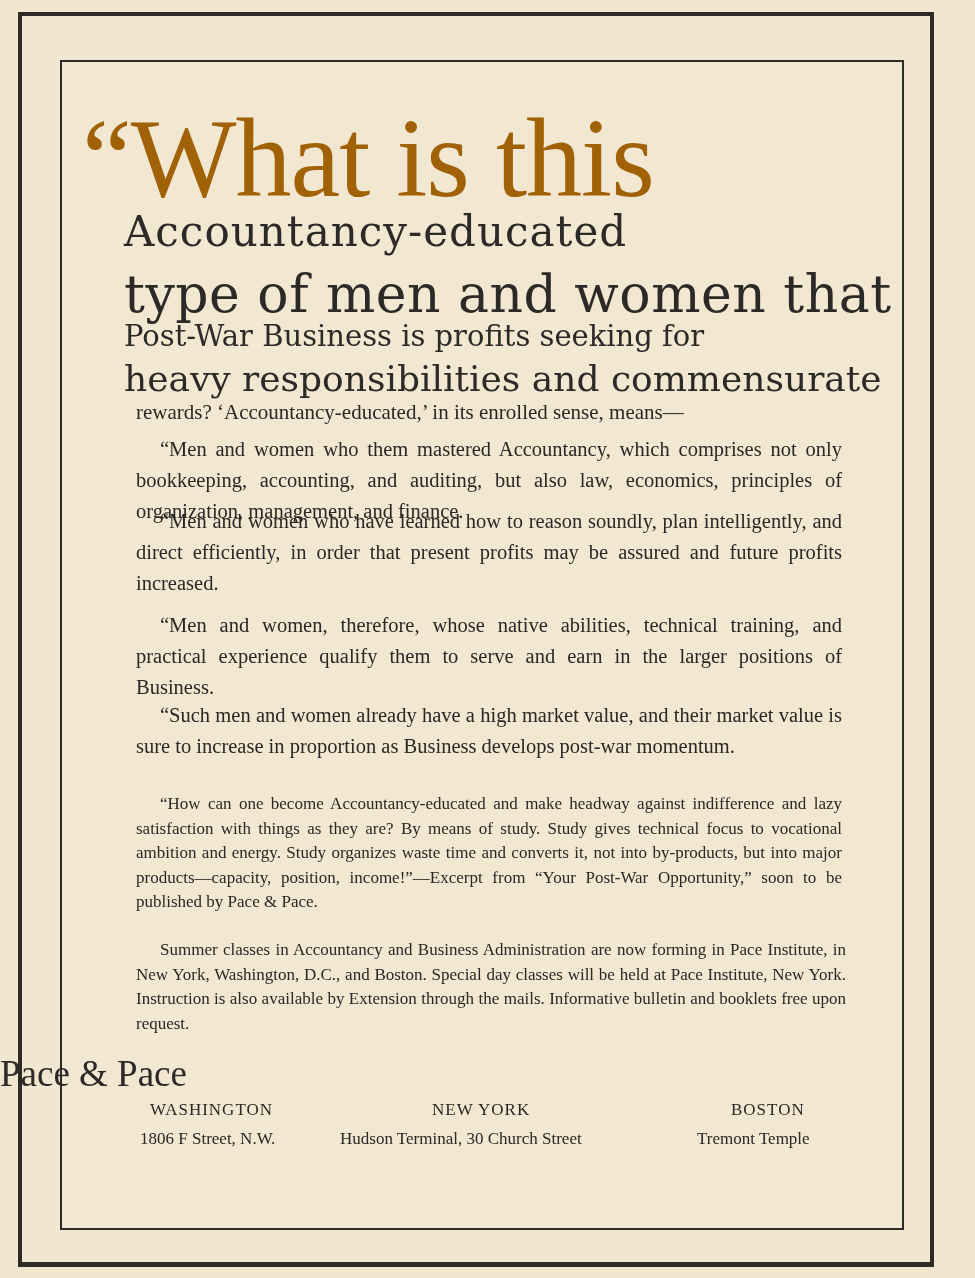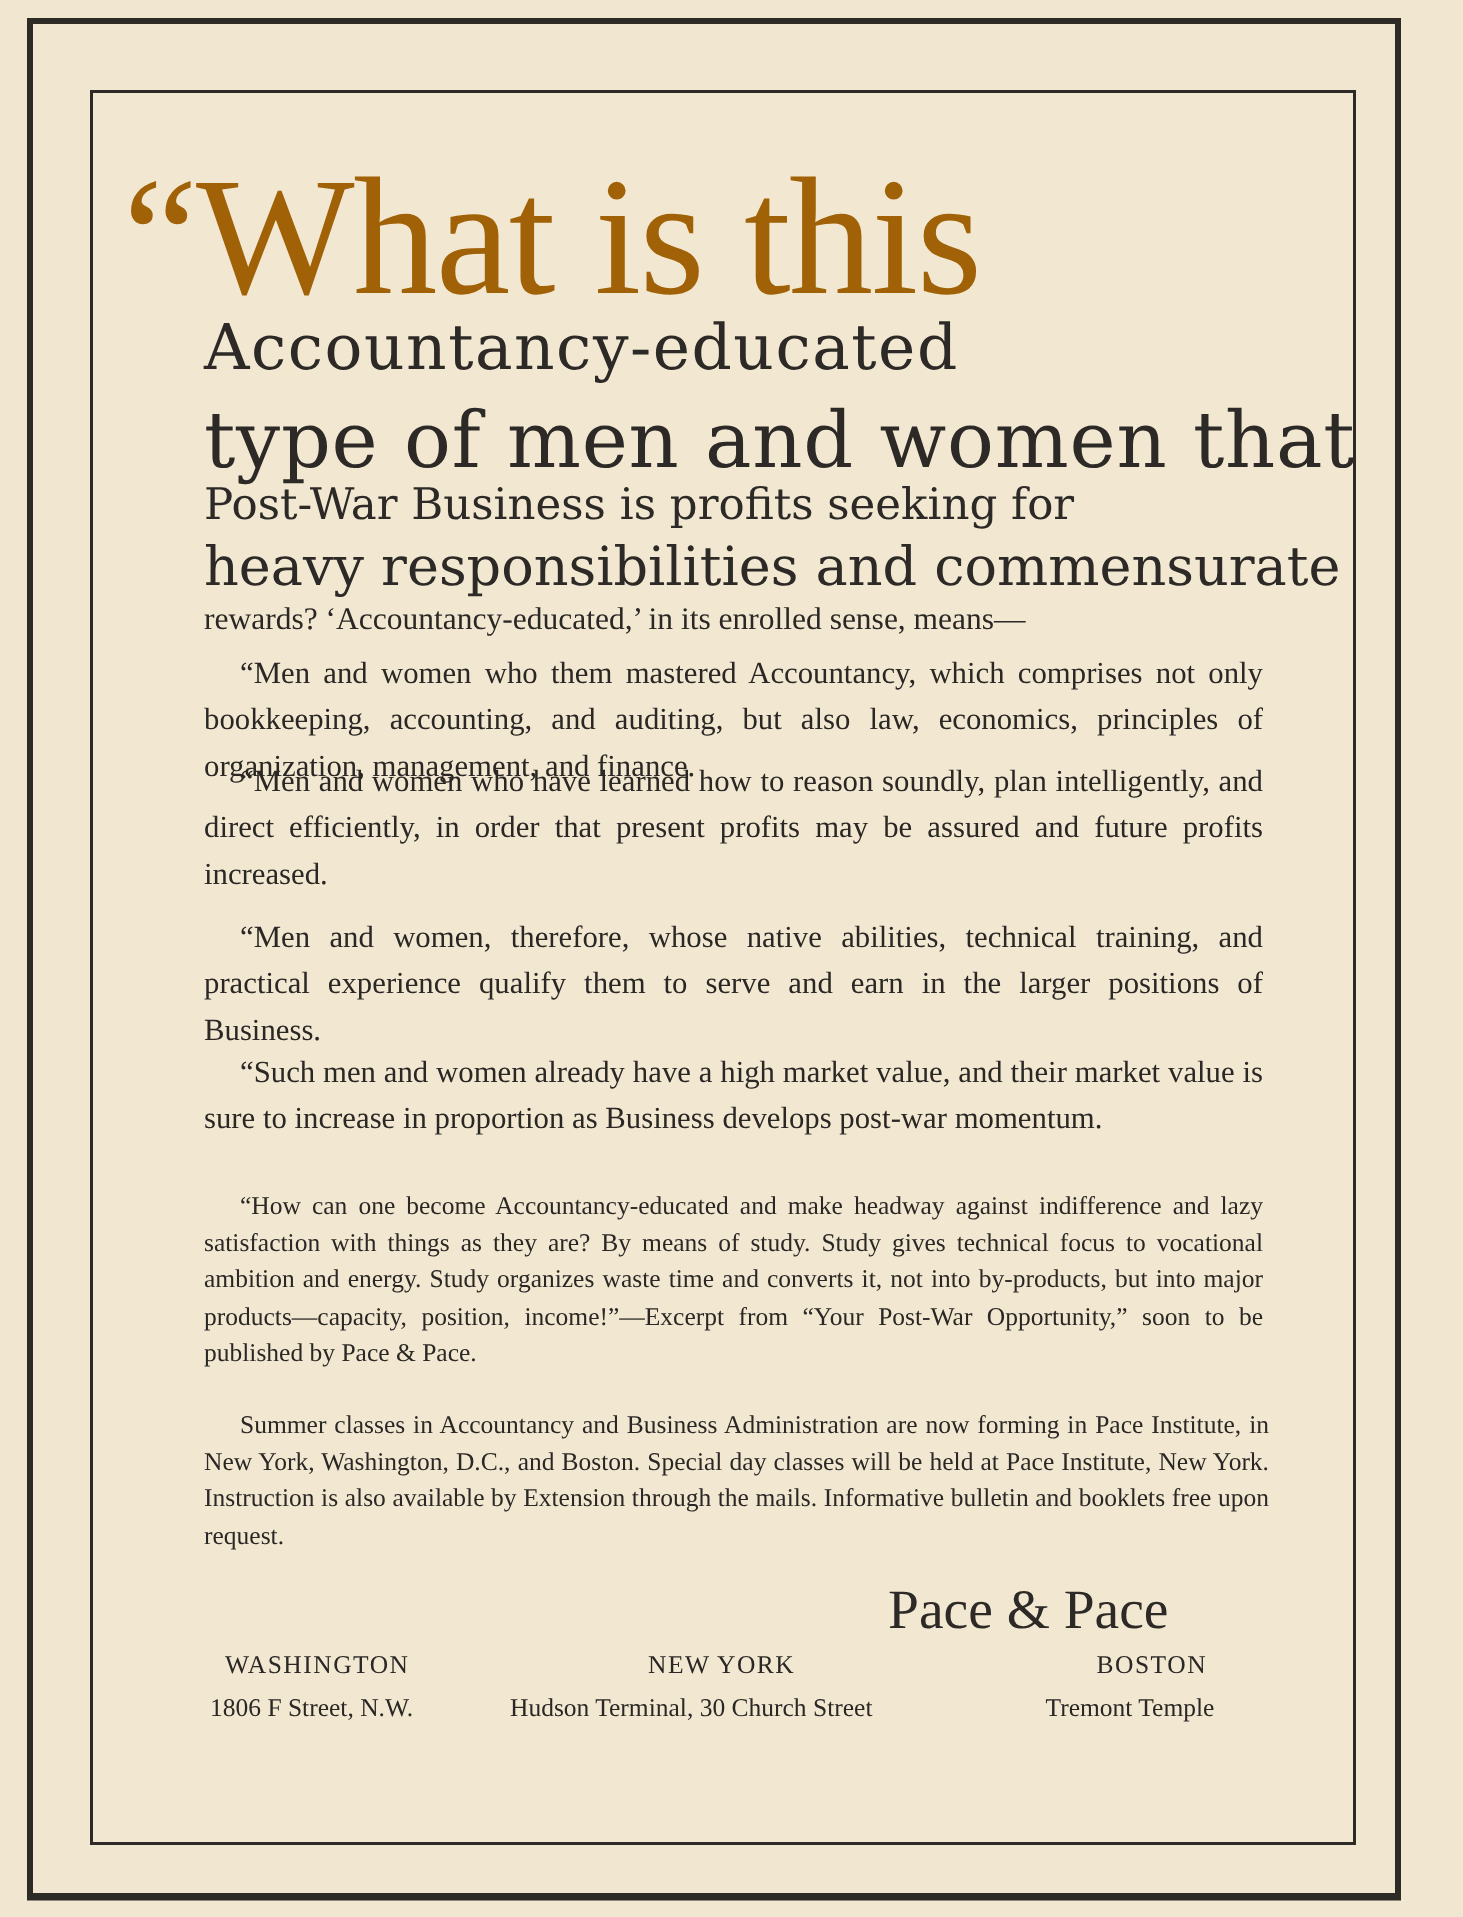--- a/index.html
+++ b/index.html
@@ -1,32 +1,32 @@
 <!DOCTYPE html>
 <html><head>
 <meta charset="utf-8">
 <style>
   html,body{margin:0;padding:0;}
   body{width:975px;height:1278px;background:#f1e6cf;position:relative;overflow:hidden;font-family:"Liberation Serif","DejaVu Serif",serif;color:#2a2724;}
   .bgcol{position:absolute;color:#b9b0a0;font-size:15px;line-height:26px;overflow:hidden;opacity:.55;white-space:normal;text-align:justify;}
   .outer{position:absolute;left:18px;top:12px;width:908px;height:1246px;border:4px solid #2e2a26;border-bottom-width:5px;}
   .inner{position:absolute;left:60px;top:60px;width:840px;height:1166px;border:2px solid #2e2a26;background:#f2e8d2;}
   .h1{position:absolute;left:82px;top:102px;font-size:112px;line-height:112px;letter-spacing:-1px;white-space:nowrap;color:#a16207;}
-  .h2{position:absolute;left:136px;width:700px;font-family:"DejaVu Serif",serif;white-space:nowrap;color:#2c2926;text-align:justify;}
+  .h2{position:absolute;left:124px;width:700px;font-family:"DejaVu Serif",serif;white-space:nowrap;color:#2c2926;text-align:justify;}
   .h2a{top:207px;font-size:42px;letter-spacing:1px;}
   .h2b{top:264px;font-size:52px;letter-spacing:0.5px;}
   .h3a{top:319px;font-size:29px;}
   .h3b{top:358px;font-size:36px;}
   .lead{position:absolute;left:136px;top:400px;width:700px;font-size:21px;white-space:nowrap;}
   .q{position:absolute;left:136px;width:706px;font-size:20.5px;line-height:31px;text-align:justify;text-align-last:left;}
   .q1{top:434px;} .q2{top:506px;} .q3{top:610px;} .q4{top:700px;}
   .ex{position:absolute;left:136px;width:706px;font-size:17px;line-height:24.5px;top:792px;text-align:justify;text-align-last:left;}
   .sum{position:absolute;left:136px;width:710px;font-size:17px;line-height:24.5px;top:938px;text-align:justify;text-align-last:left;}
   .indent{text-indent:24px;}
-  .sig{position:absolute;left:0;width:779px;top:1052px;text-align:right;font-size:37px;color:#2c2926;}
+  .sig{position:absolute;left:0;width:779px;top:1052px;text-align:left;font-size:37px;color:#2c2926;}
   .city{position:absolute;top:1100px;font-size:17px;letter-spacing:1px;}
   .addr{position:absolute;top:1129px;font-size:17px;}
 </style>
 </head>
 <body>
 
 <div class="bgcol" style="left:70px;top:20px;width:0;height:0;">Pace Institute will offer this summer a special day class in Semester A. The class will organize on Monday. Washington, D.C. when afternoons Mr. will give a lecture to those enrolled in the day course. Classes will be held Monday, Wednesday and Friday evenings, from nine thirty.</div>
 
 <div class="outer"></div>
 <div class="inner"></div>

